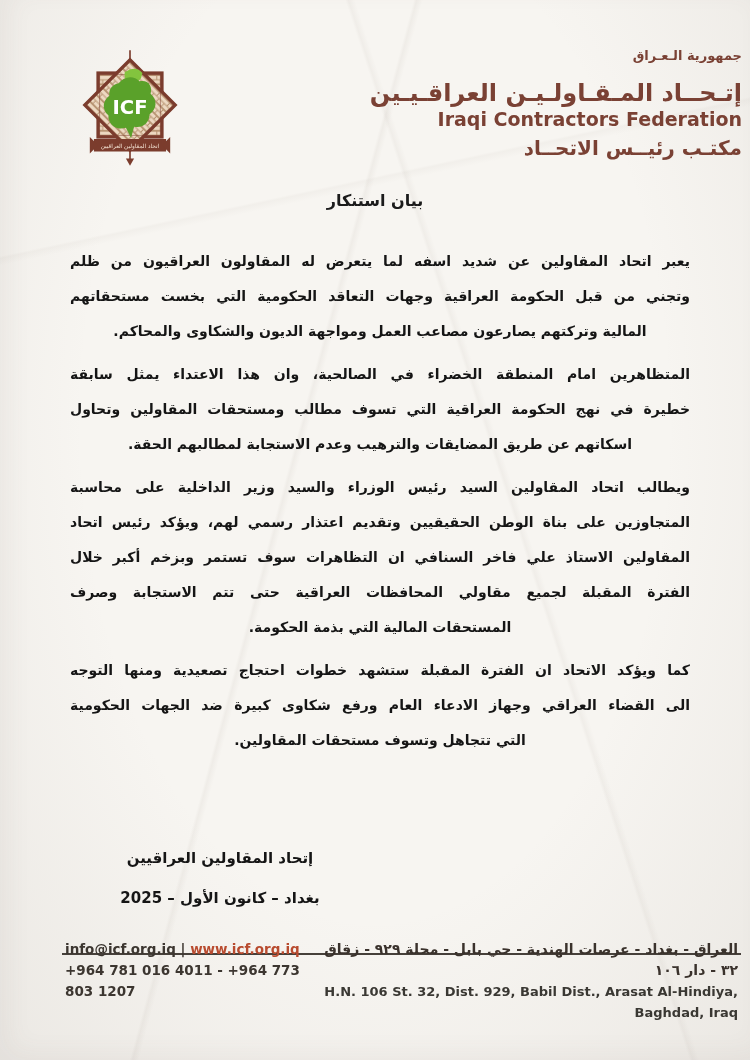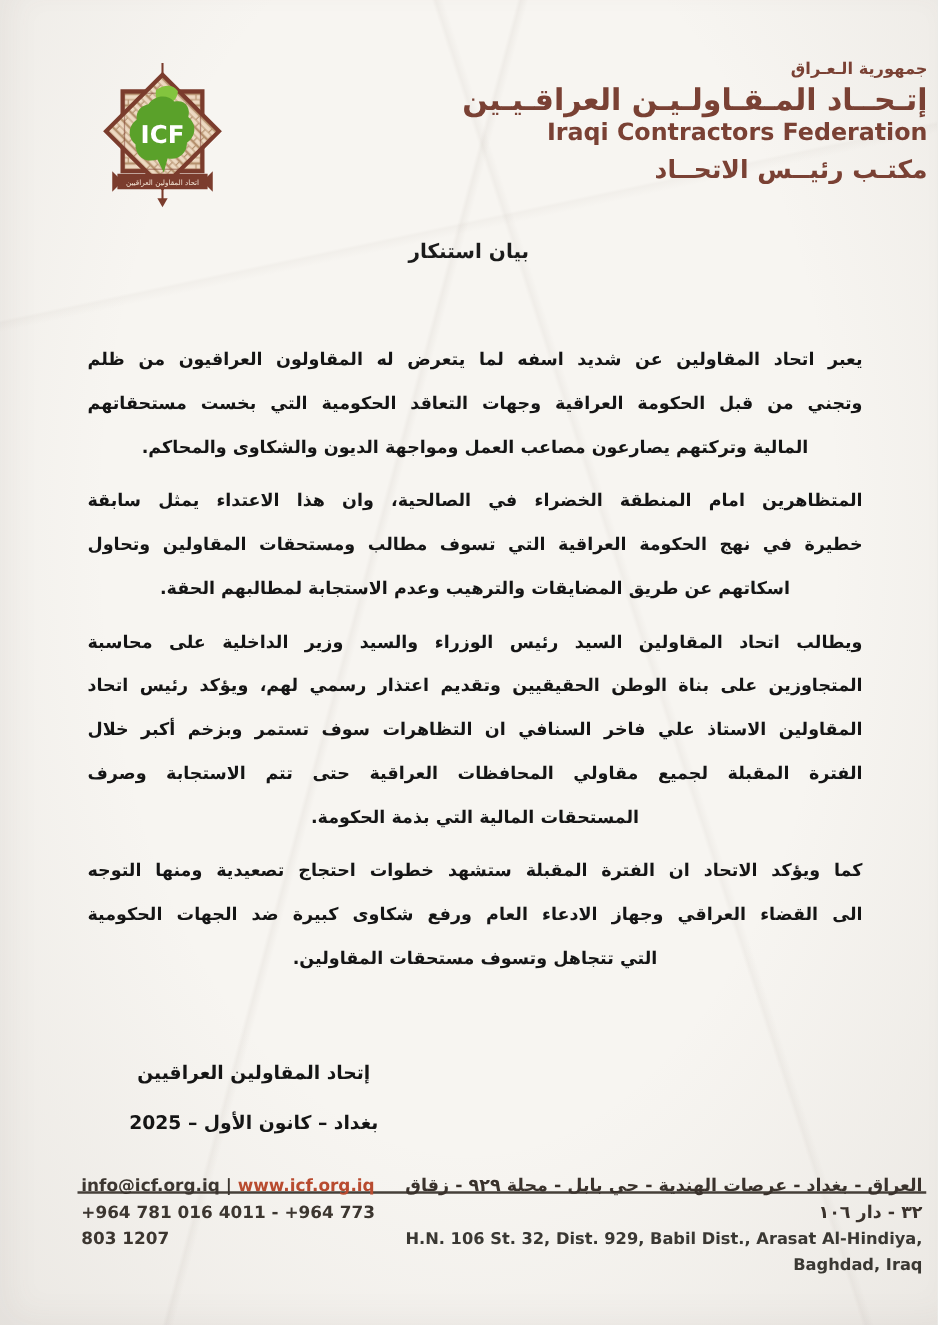--- a/index.html
+++ b/index.html
@@ -11,33 +11,33 @@
       linear-gradient(72deg, transparent 63%, rgba(170,160,150,0.09) 63.3%, transparent 63.9%),
       linear-gradient(168deg, transparent 21%, rgba(170,160,150,0.07) 21.2%, transparent 21.8%),
       radial-gradient(ellipse at 50% 40%, rgba(255,255,255,0) 55%, rgba(150,140,130,0.12) 100%),
       #f7f5f1;
     box-shadow: inset 10px -8px 24px rgba(90,80,70,0.05);
   }
   
   .logo{position:absolute;top:38px;left:63px;width:134px;height:134px;}
   .header-text{position:absolute;top:48px;right:8px;text-align:right;direction:rtl;color:#7a4134;line-height:1.25;}
   .ht-country{font-size:13px;font-weight:bold;}
-  .ht-org-ar{font-size:24px;font-weight:bold;margin-top:1px;}
+  .ht-org-ar{font-size:24px;font-weight:bold;margin-top:14px;}
   .ht-org-en{font-size:19px;font-weight:bold;direction:ltr;margin-top:0px;}
   .ht-office{font-size:20px;font-weight:bold;margin-top:4px;}
   
   .stmt-title{position:absolute;top:191px;left:0;width:750px;text-align:center;
     font-size:16px;font-weight:bold;color:#1b1b1b;direction:rtl;}
-  .stmt-body{position:absolute;top:271px;left:70px;width:620px;color:#151515;}
+  .stmt-body{position:absolute;top:244px;left:70px;width:620px;color:#151515;}
   .stmt-para{margin:0 0 8px 0;}
   .stmt-line{direction:rtl;font-size:14px;font-weight:bold;line-height:35px;height:35px;
     text-align:justify;text-align-last:justify;white-space:nowrap;}
   .stmt-line.last{text-align-last:center;white-space:normal;}
   
-  .signature{position:absolute;top:838px;left:63px;width:280px;text-align:center;direction:rtl;
+  .signature{position:absolute;top:838px;left:80px;width:280px;text-align:center;direction:rtl;
     color:#151515;font-size:15px;font-weight:bold;line-height:40px;}
   
   .footer-divider{position:absolute;top:953px;left:62px;right:9px;border-top:2px solid #46403a;}
   .footer{position:absolute;top:939px;left:65px;right:12px;display:flex;justify-content:space-between;align-items:flex-start;}
   .footer-left{color:#3c3630;font-size:13.5px;font-weight:bold;line-height:21px;text-align:left;}
   .footer-left .site{color:#b84b2f;}
   .footer-right{text-align:right;line-height:21px;}
   .addr-ar{direction:rtl;color:#3a322c;font-size:14px;font-weight:bold;}
   .addr-en{color:#3a3833;font-size:13px;font-weight:bold;}
 </style>

